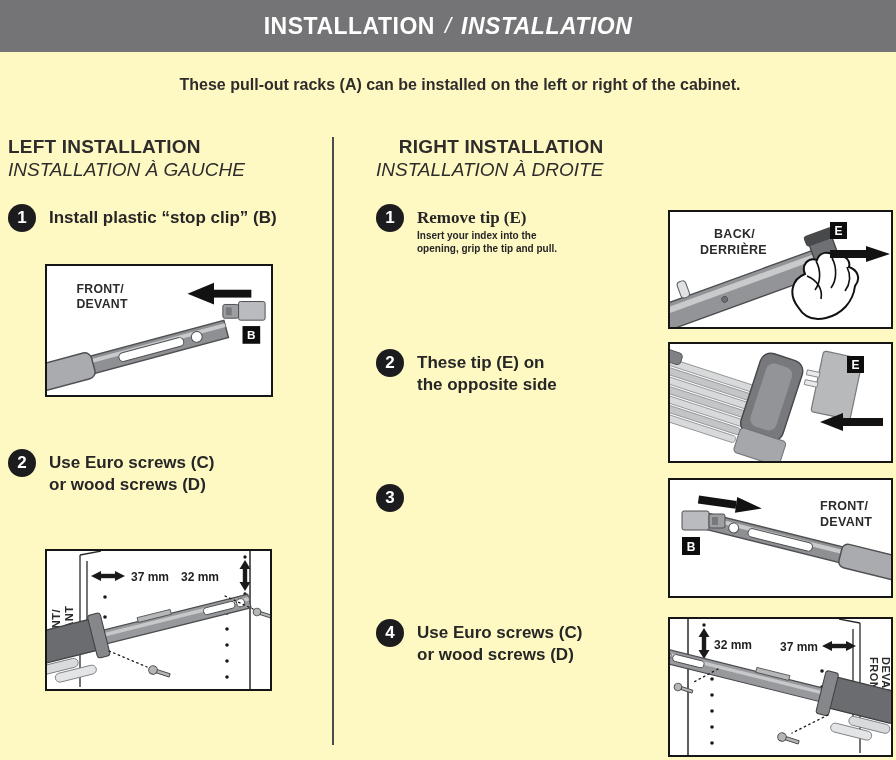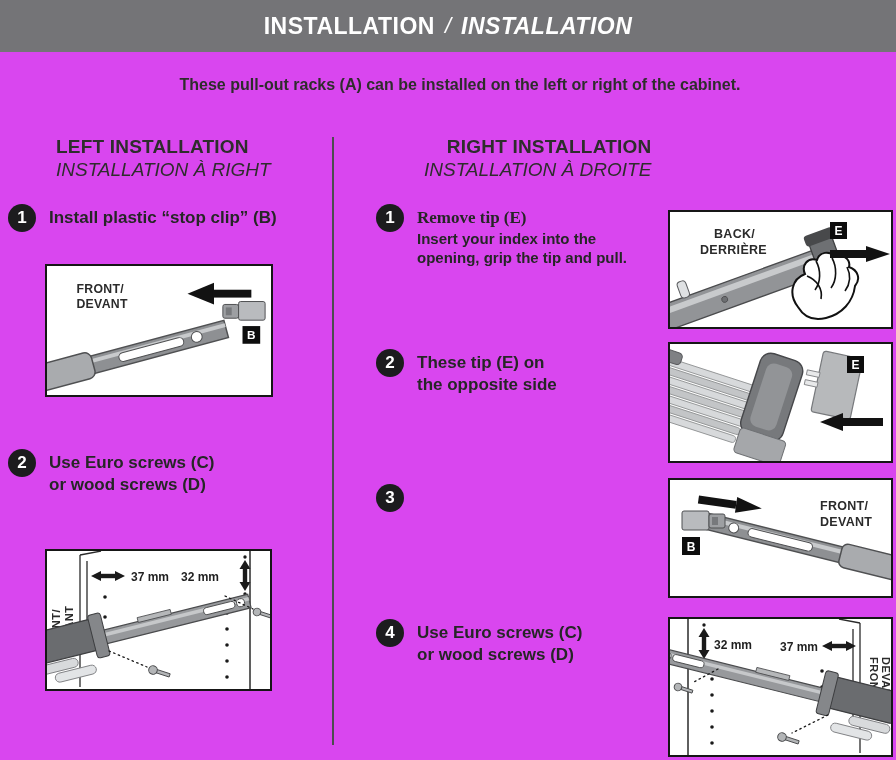--- a/index.html
+++ b/index.html
@@ -1,39 +1,39 @@
 <!DOCTYPE html>
 <html><head>
 <meta charset="utf-8">
 <style>
   * { margin:0; padding:0; box-sizing:border-box; }
   html,body { background:#ffffff; }
   body { font-family:"Liberation Sans", sans-serif; color:#2b2b2b; }
-  .page { position:relative; width:896px; height:760px; background:#d946ef; overflow:hidden; }
+  .page { position:relative; width:896px; height:760px; background:#fef9c3; overflow:hidden; }
 
   .header { position:absolute; left:0; top:0; width:896px; height:52px; background:#747477;
             display:flex; align-items:center; justify-content:center; gap:10px; color:#ffffff; }
   .header .en { font-weight:bold; font-size:23px; letter-spacing:0.5px; }
   .header .sep { font-size:22px; font-style:italic; font-weight:400; }
   .header .fr { font-size:23px; font-style:italic; font-weight:600; letter-spacing:0.5px; }
 
   .intro { position:absolute; left:12px; top:76px; width:896px; text-align:center;
            font-size:16px; font-weight:bold; color:#2e2d2c; }
 
   .divider { position:absolute; left:332px; top:137px; width:2px; height:608px; background:#4c4c4e; }
 
-  .colhead { position:absolute; line-height:1.2;margin-left:48px; }
+  .colhead { position:absolute; line-height:1.2; }
   .colhead .en { font-size:19px; font-weight:bold; color:#2e2d2c; letter-spacing:0.2px; }
   .colhead .fr { font-size:19px; font-style:italic; color:#2e2d2c; }
 
   .step { position:absolute; display:flex; gap:13px; align-items:flex-start; }
   .badge { flex:0 0 28px; width:28px; height:28px; border-radius:50%; background:#1c1c1e; color:#fff;
            font-weight:bold; font-size:17px; display:flex; align-items:center; justify-content:center; }
   .stxt { font-size:17px; font-weight:bold; line-height:1.28; white-space:pre-line; padding-top:3px; color:#262626; }
-  .ssub { font-size:15px; font-weight:bold; line-height:1.3; white-space:pre-line; color:#262626; }
+  .ssub { font-size:10px; font-weight:bold; line-height:1.3; white-space:pre-line; color:#262626; }
 
   .dbox { position:absolute; border:2px solid #161616; background:#ffffff; }
   .dbox svg { display:block; width:100%; height:100%; }
 
   .dlabel { font-weight:bold; font-size:12.5px; fill:#2b2b2b; letter-spacing:0.3px; }
   .dlabel-sm { font-weight:bold; font-size:11px; fill:#2b2b2b; letter-spacing:0.5px; }
   .dim { font-weight:bold; font-size:12px; fill:#1f1f1f; }
   .plabel { font-weight:bold; font-size:12px; fill:#ffffff; }
 </style>
 </head>
@@ -46,21 +46,21 @@
     <span class="sep">/</span>
     <span class="fr">INSTALLATION</span>
   </div>
 
   <div class="intro">These pull-out racks (A) can be installed on the left or right of the cabinet.</div>
 
   <div class="divider"></div>
 
   <div class="colhead" style="left:8px; top:136px;">
     <div class="en">LEFT INSTALLATION</div>
-    <div class="fr">INSTALLATION À RIGHT</div>
+    <div class="fr">INSTALLATION À GAUCHE</div>
   </div>
 
   <div class="step" style="left:8px; top:204px; width:300px;">
     <div class="badge">1</div>
     <div class="stxt">Install plastic “stop clip” (B)</div>
   </div>
 
   <div class="dbox" style="left:45px; top:264px; width:228px; height:133px;">
     <svg viewBox="0 0 228 129">
       <text x="30" y="26" class="dlabel">FRONT/</text>

